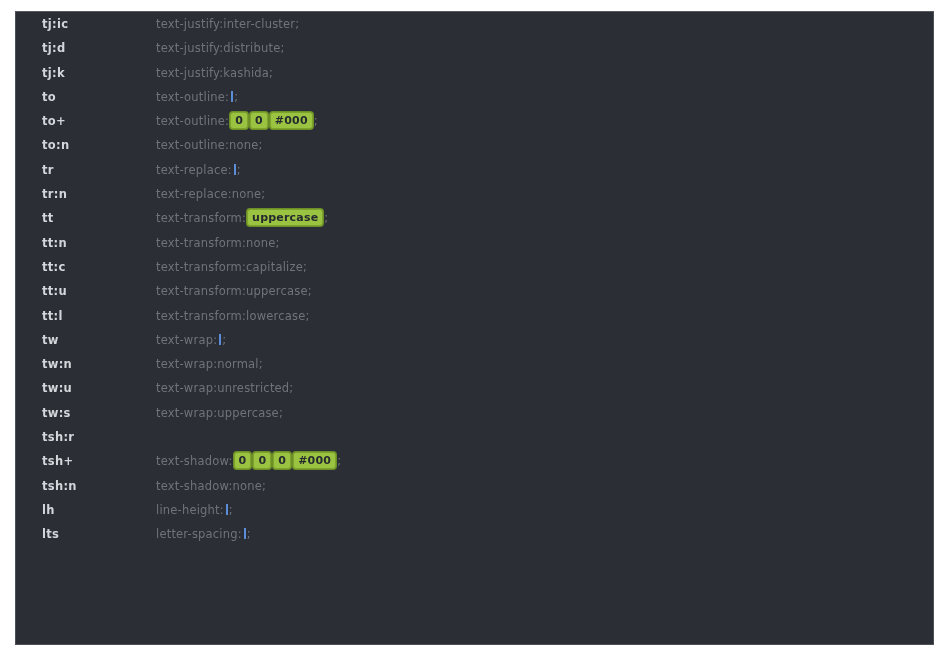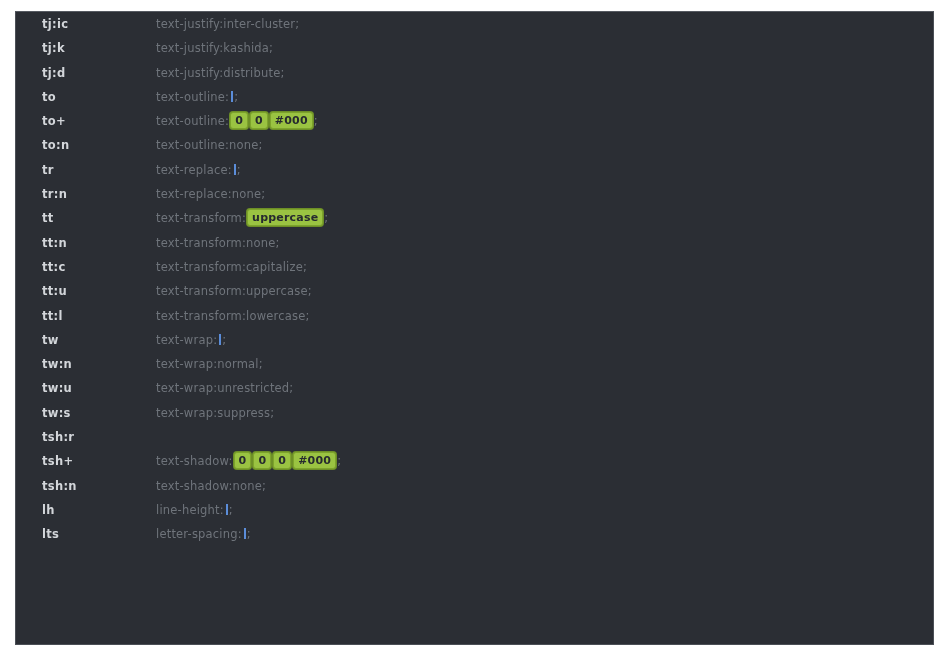--- a/index.html
+++ b/index.html
@@ -105,28 +105,28 @@
 <body>
 
 <div id="root">
   <div class="panel">
     <div class="rows" id="rows">
         <div class="row">
           <span class="abbr">tj:ic</span>
           <span class="desc"><span class="t">text-justify:inter-cluster;</span></span>
         </div>
         <div class="row">
+          <span class="abbr">tj:d</span>
+          <span class="desc"><span class="t">text-justify:distribute;</span></span>
+        </div>
+        <div class="row">
           <span class="abbr">tj:k</span>
           <span class="desc"><span class="t">text-justify:kashida;</span></span>
         </div>
         <div class="row">
-          <span class="abbr">tj:d</span>
-          <span class="desc"><span class="t">text-justify:distribute;</span></span>
-        </div>
-        <div class="row">
           <span class="abbr">to</span>
           <span class="desc"><span class="t">text-outline:</span><span class="caret"></span><span class="t">;</span></span>
         </div>
         <div class="row">
           <span class="abbr">to+</span>
           <span class="desc"><span class="t">text-outline:</span><span class="field">0</span><span class="field">0</span><span class="field">#000</span><span class="t">;</span></span>
         </div>
         <div class="row">
           <span class="abbr">to:n</span>
           <span class="desc"><span class="t">text-outline:none;</span></span>
@@ -166,21 +166,21 @@
         <div class="row">
           <span class="abbr">tw:n</span>
           <span class="desc"><span class="t">text-wrap:normal;</span></span>
         </div>
         <div class="row">
           <span class="abbr">tw:u</span>
           <span class="desc"><span class="t">text-wrap:unrestricted;</span></span>
         </div>
         <div class="row">
           <span class="abbr">tw:s</span>
-          <span class="desc"><span class="t">text-wrap:suppress;</span></span>
+          <span class="desc"><span class="t">text-wrap:uppercase;</span></span>
         </div>
         <div class="row">
           <span class="abbr">tsh:r</span>
         </div>
         <div class="row">
           <span class="abbr">tsh+</span>
           <span class="desc"><span class="t">text-shadow:</span><span class="field">0</span><span class="field">0</span><span class="field">0</span><span class="field">#000</span><span class="t">;</span></span>
         </div>
         <div class="row">
           <span class="abbr">tsh:n</span>

